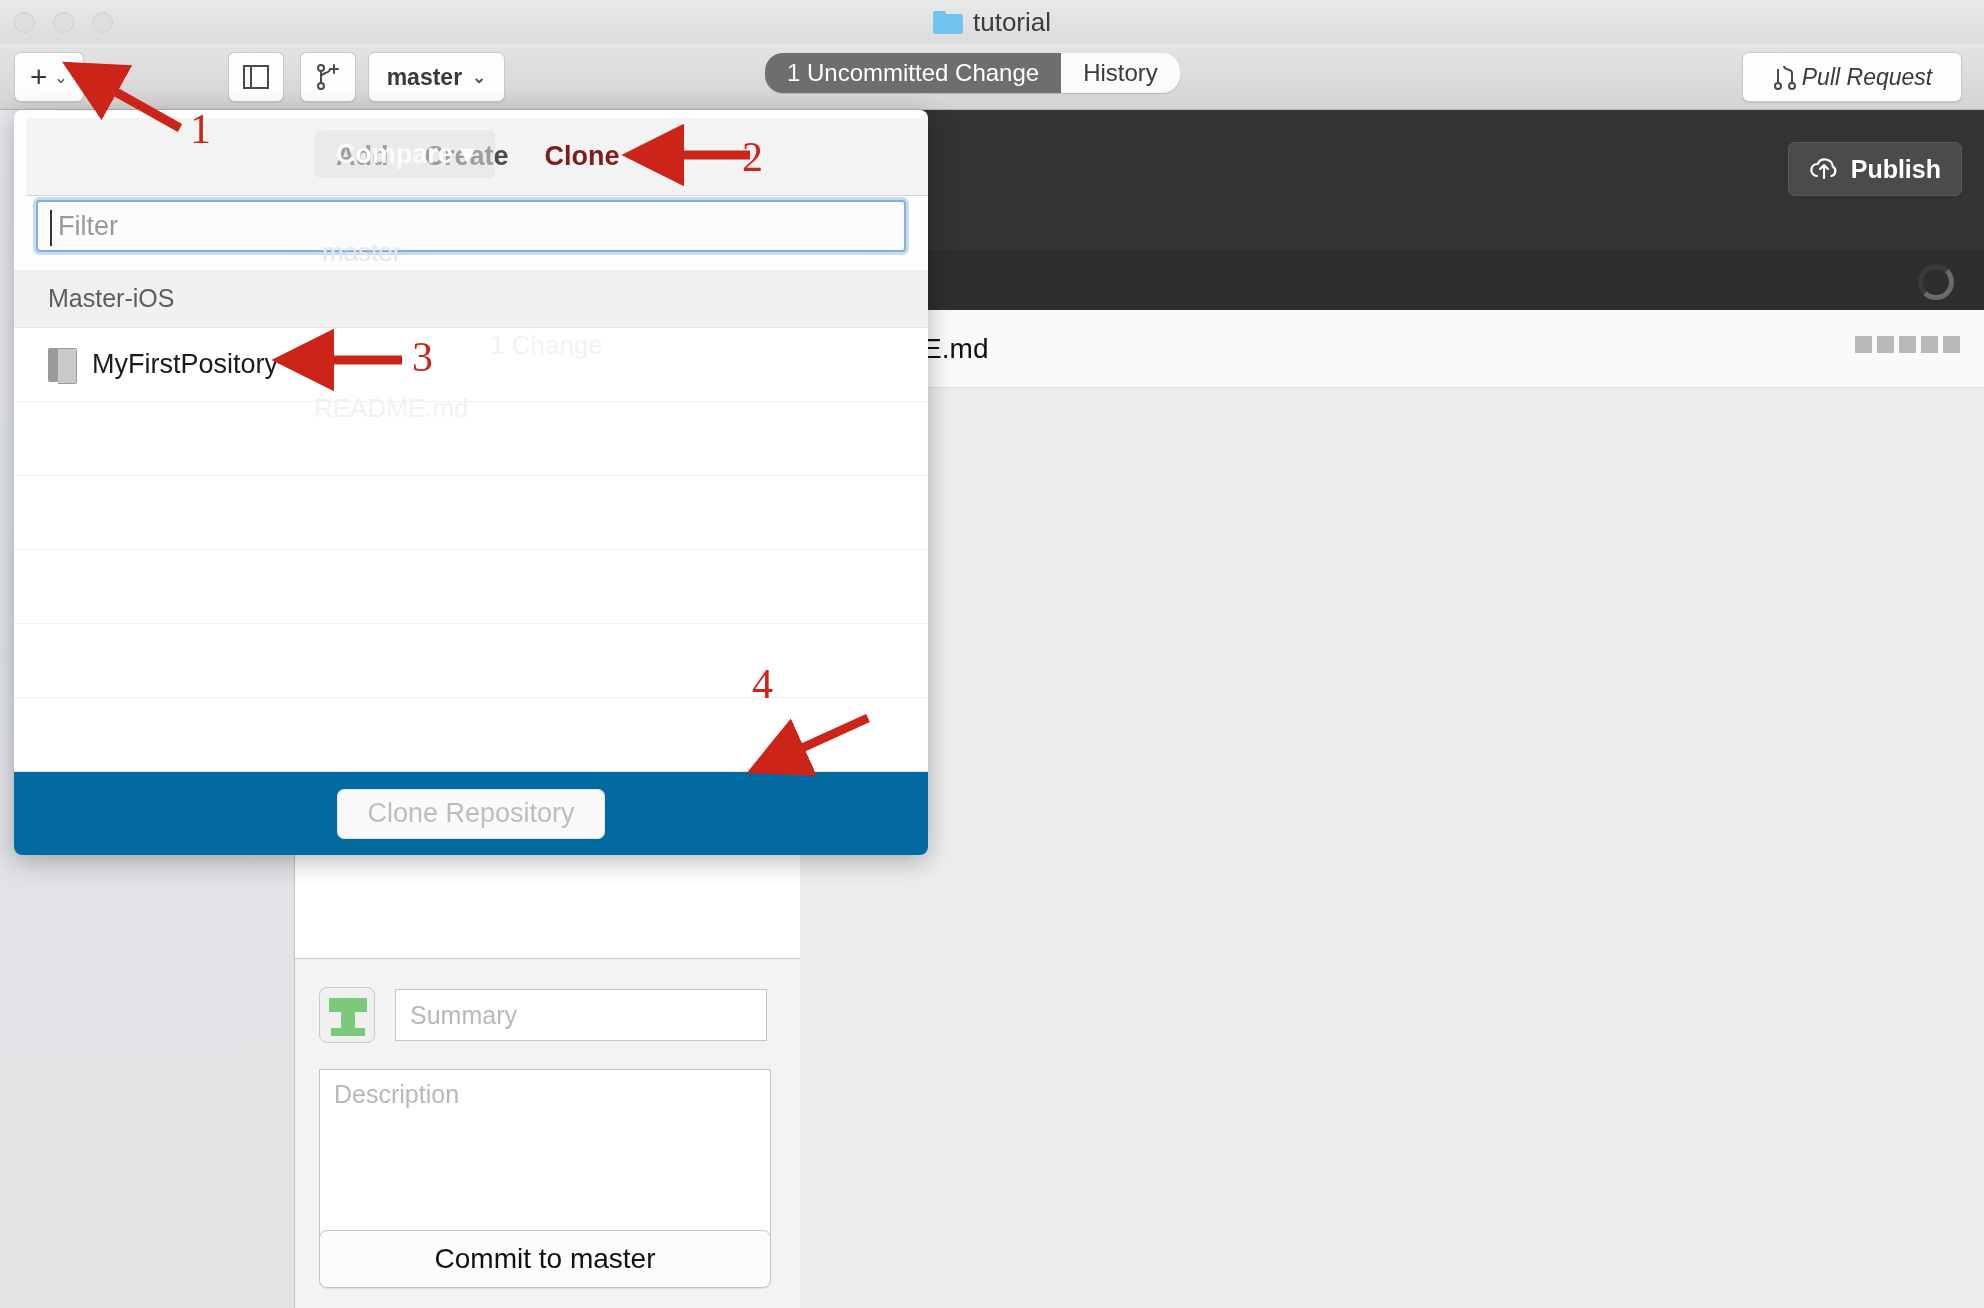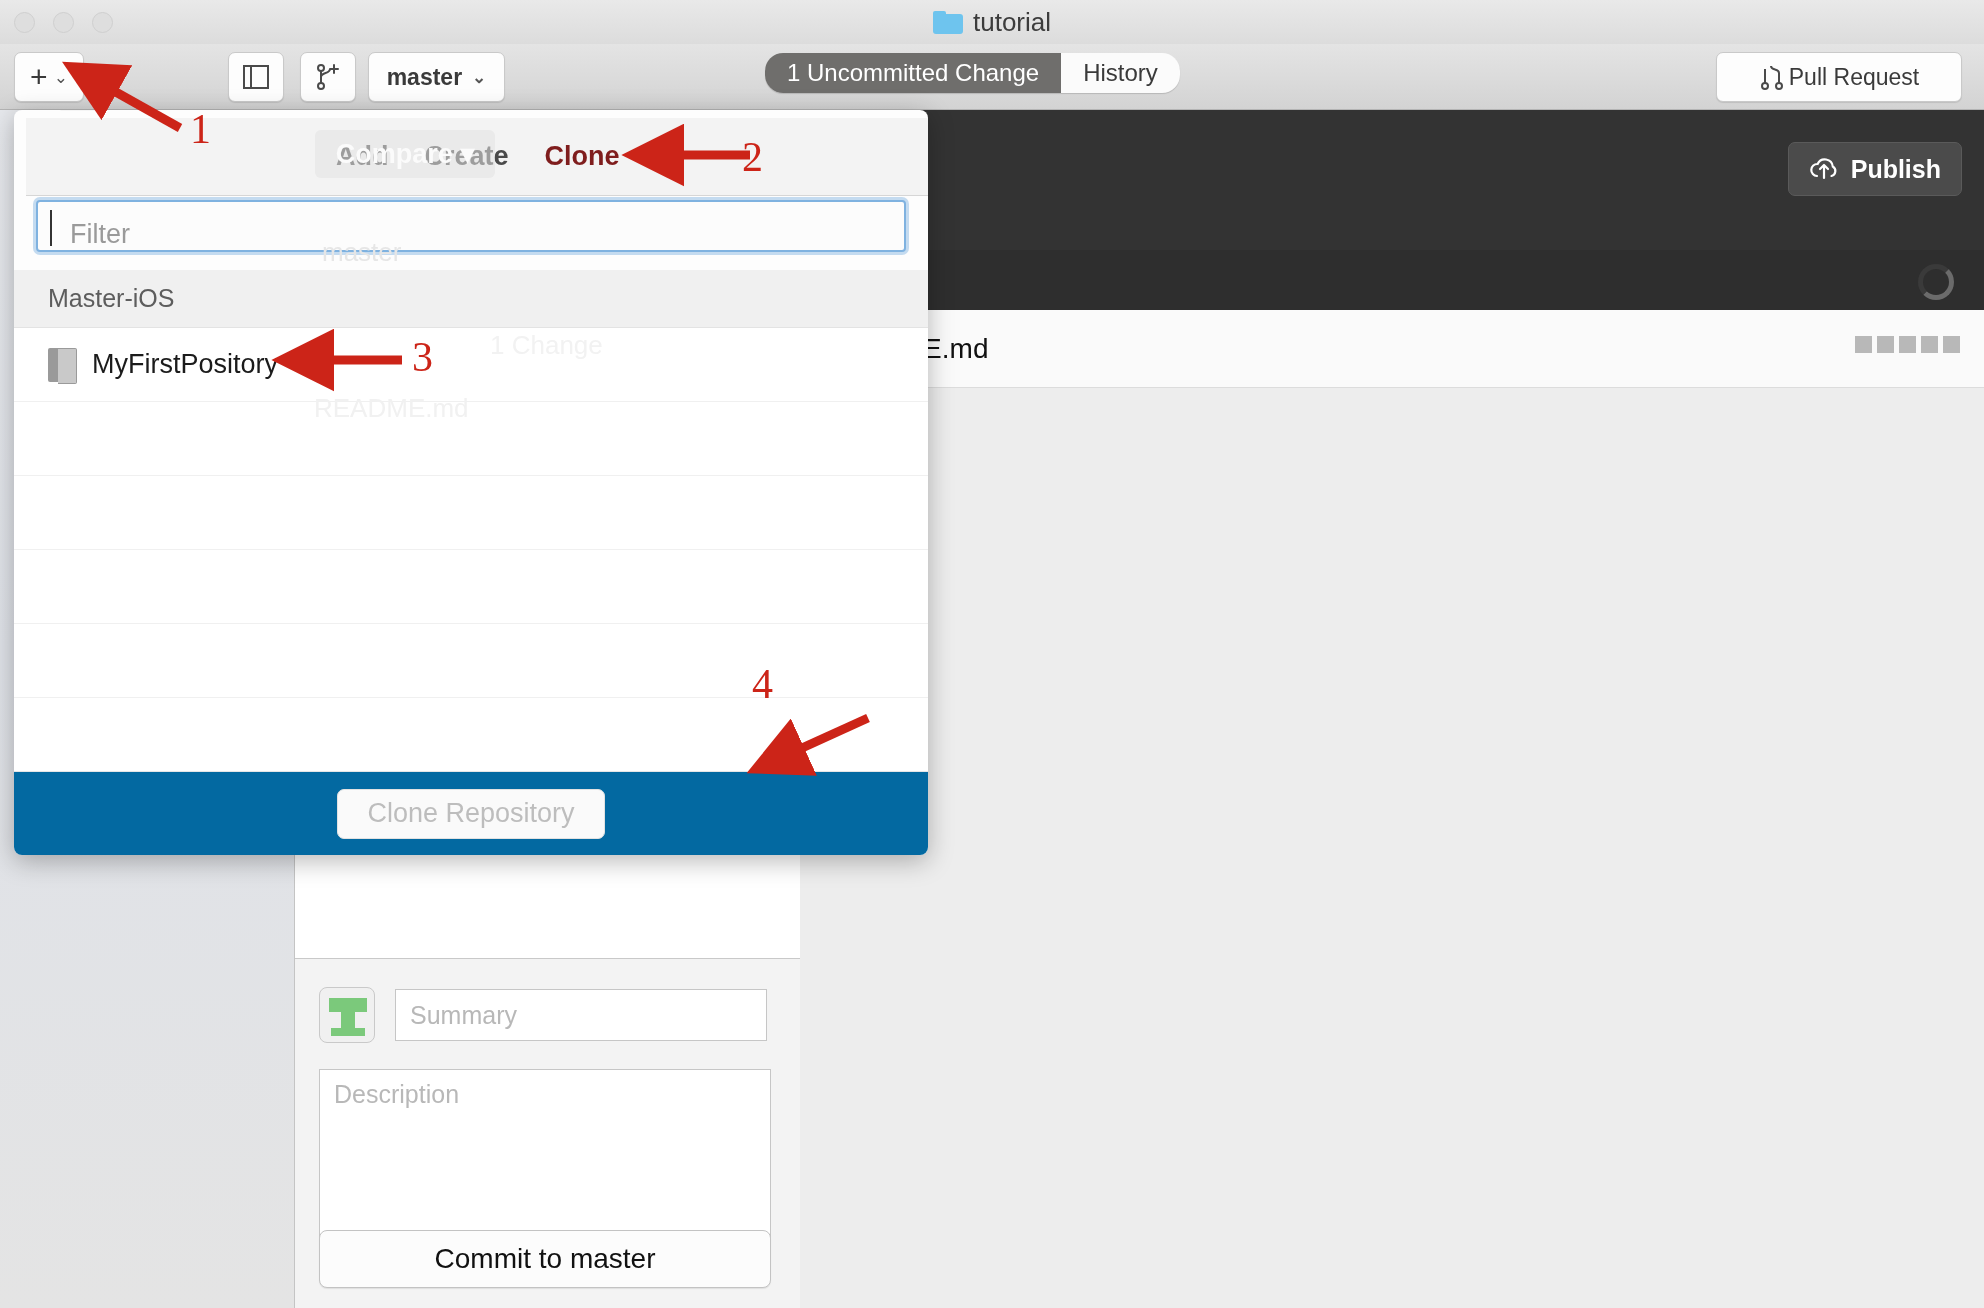--- a/index.html
+++ b/index.html
@@ -52,21 +52,21 @@
     box-shadow: 0 1px 1px rgba(0,0,0,.10);
     display: flex; align-items: center; justify-content: center;
     color: #3a3a3a;
     cursor: default;
   }
   #plus-btn { left: 14px; top: 8px; width: 70px; height: 50px; gap: 6px; font-size: 30px; }
   .chev { font-size: 17px; color:#555; }
   #sidebar-btn { left: 228px; top: 8px; width: 56px; height: 50px; }
   #branch-btn { left: 300px; top: 8px; width: 56px; height: 50px; }
   #master-btn { left: 368px; top: 8px; width: 137px; height: 50px; gap: 10px; font-size: 23px; font-weight: 600; }
-  #pr-btn { right: 22px; top: 8px; width: 246px; height: 50px; gap: 4px; font-size: 23px; }
+  #pr-btn { right: 22px; top: 8px; width: 220px; height: 50px; gap: 4px; font-size: 23px; font-style: italic; }
 
   .seg {
     position: absolute; left: 765px; top: 9px; height: 40px;
     display: flex; border-radius: 18px; overflow: hidden;
     box-shadow: 0 1px 1px rgba(0,0,0,.15);
     background: #fbfbfb;
   }
   .seg-item {
     display: flex; align-items: center; justify-content: center;
     padding: 0 22px; font-size: 24px; color: #3a3a3a; cursor: default;
@@ -211,21 +211,21 @@
   }
   .pop-tab { font-size:27px; font-weight:700; color:#4a4a4a; cursor:default; }
   .pop-tab.active { color:#7f1d1d; }
   .pop-filter-wrap {
     position:absolute; left:22px; top:90px; width:870px; height:52px;
   }
   .pop-filter {
     width:870px; height:52px; background:#fcfcfc;
     border:2px solid #7fb2e0; border-radius:4px;
     box-shadow: 0 0 0 3px rgba(126,178,224,.45);
-    display:flex; align-items:flex-end; padding-left:32px;
+    display:flex; align-items:center; padding-left:20px;
     font-size:27px; color:#9a9a9a; position:relative;
   }
   .caret {
     position:absolute; left:12px; top:8px; width:2px; height:36px; background:#333;
   }
   .pop-grouphdr {
     position:absolute; left:0; top:160px; width:914px; height:58px;
     background:#f0f0f0; border-bottom:1px solid #e3e3e3;
     display:flex; align-items:center; padding-left:34px;
     font-size:25px; color:#5d5d5d;

